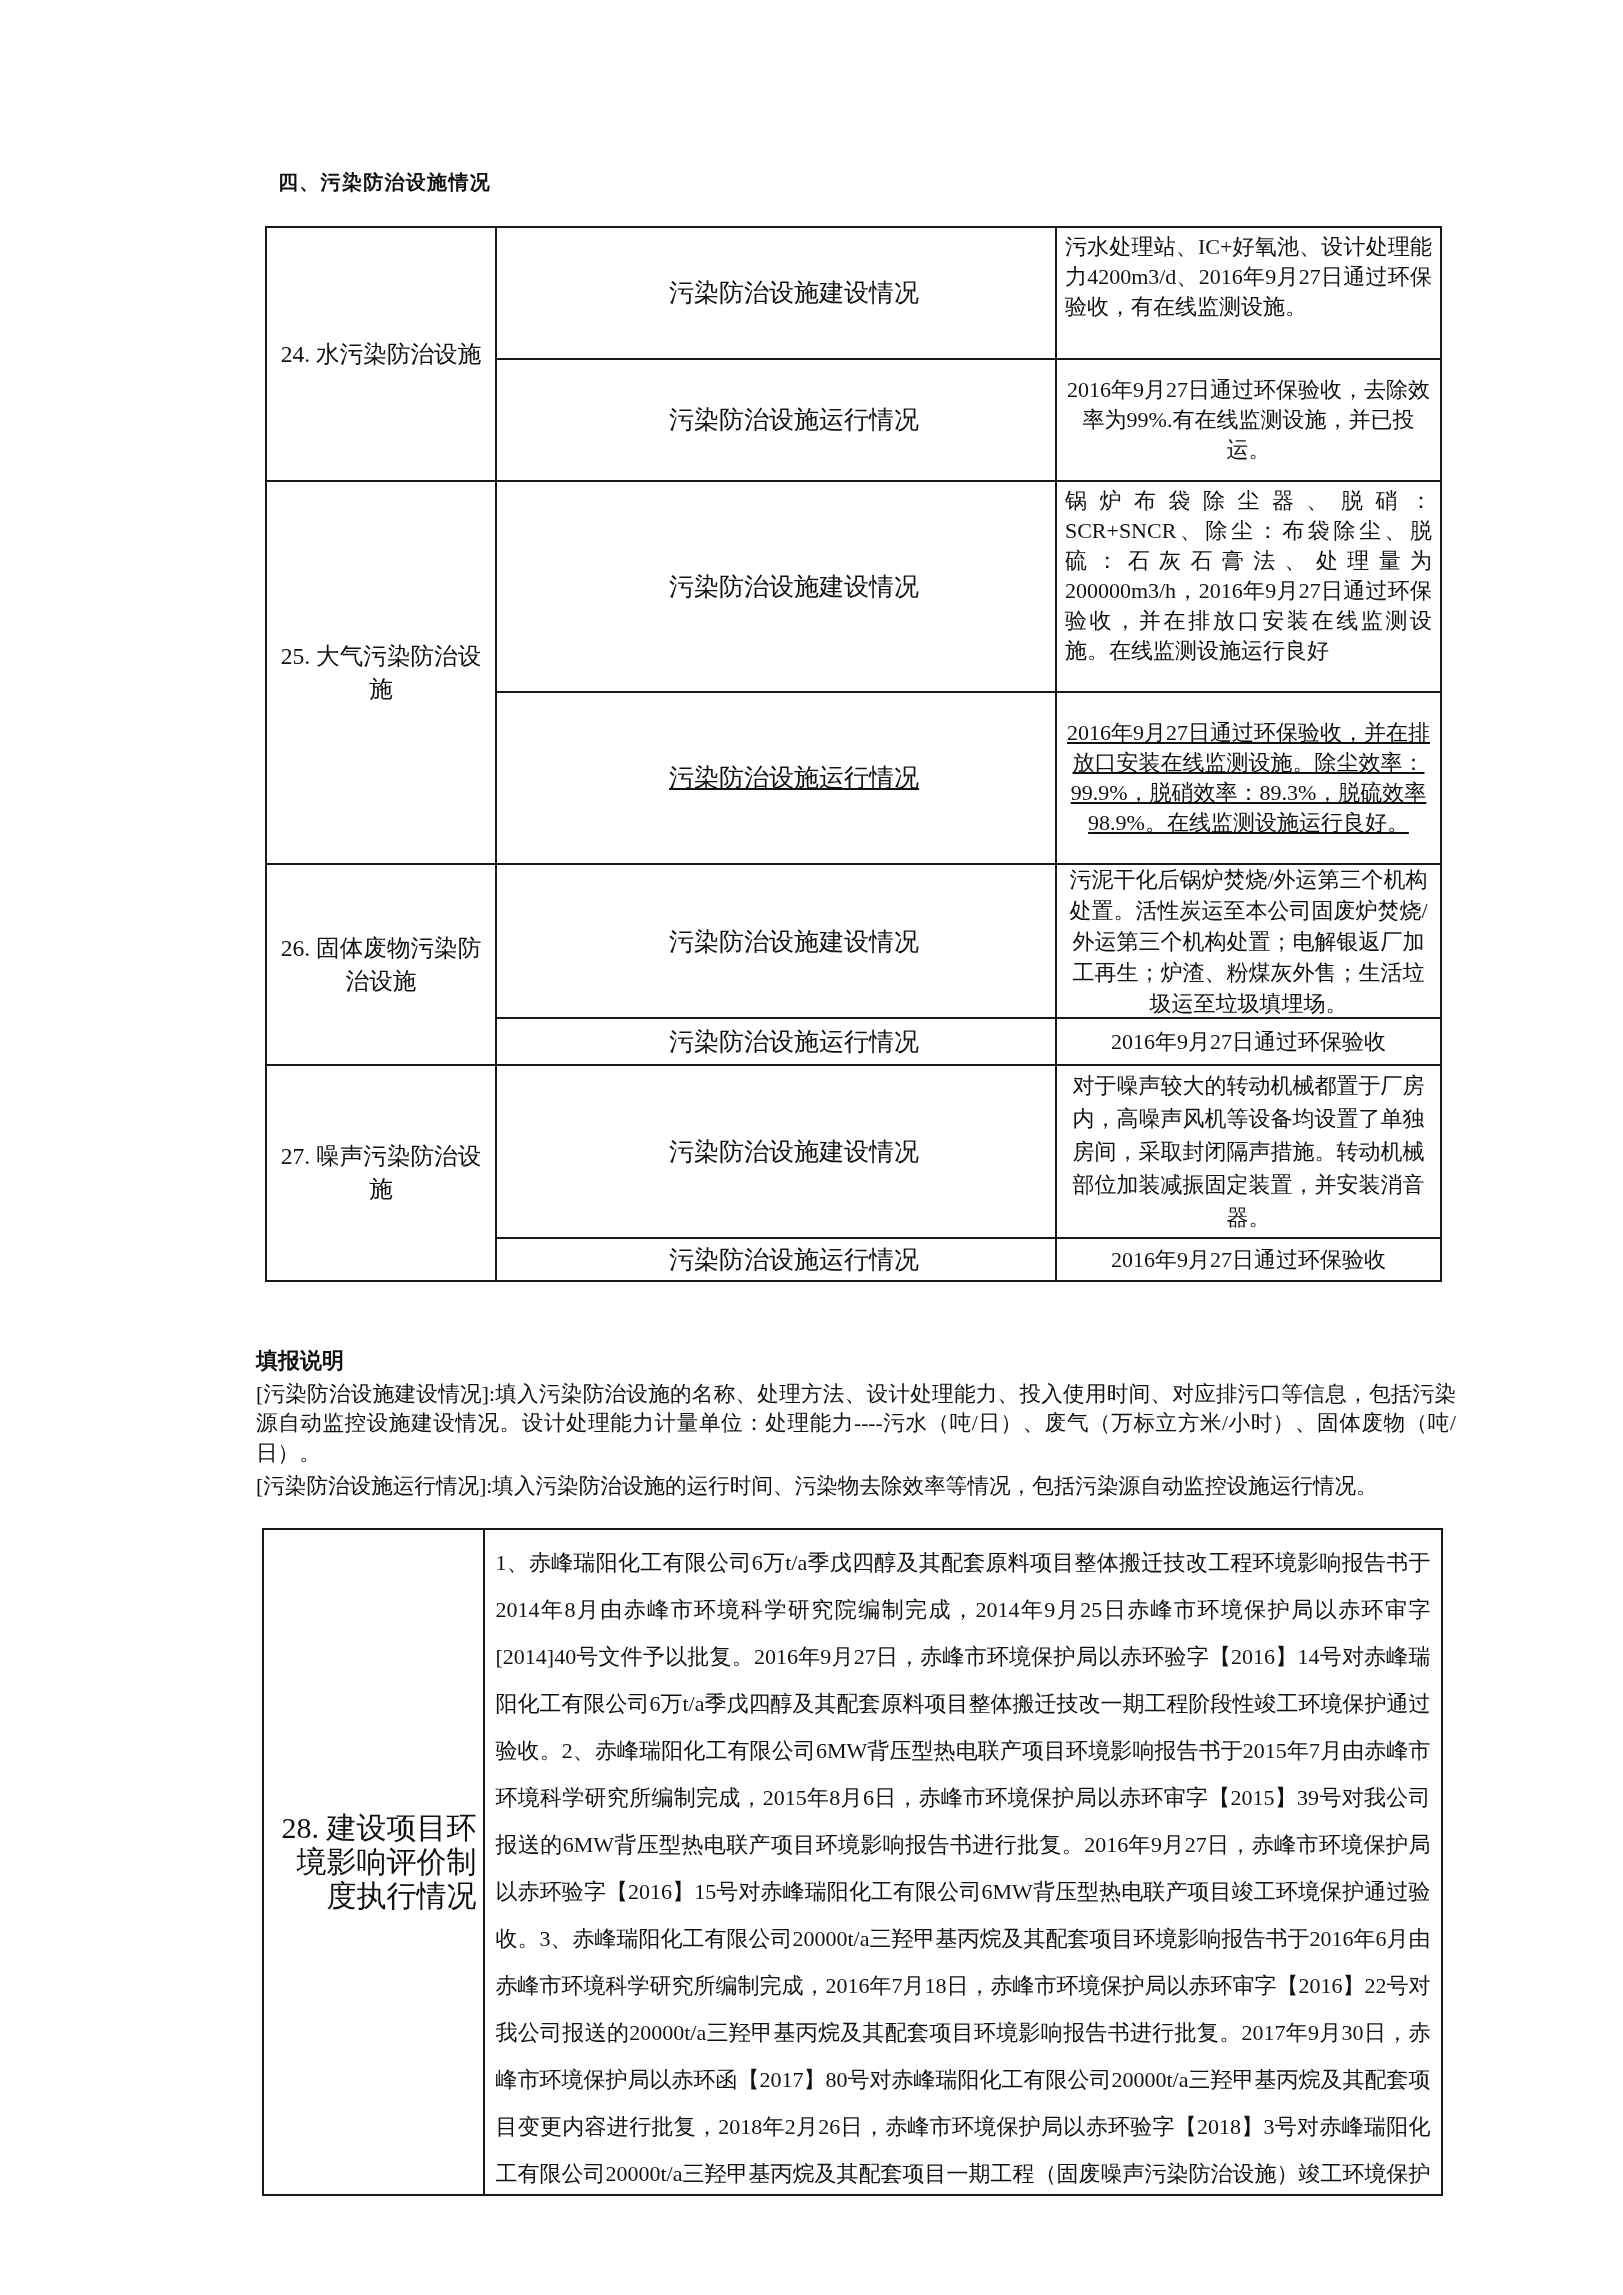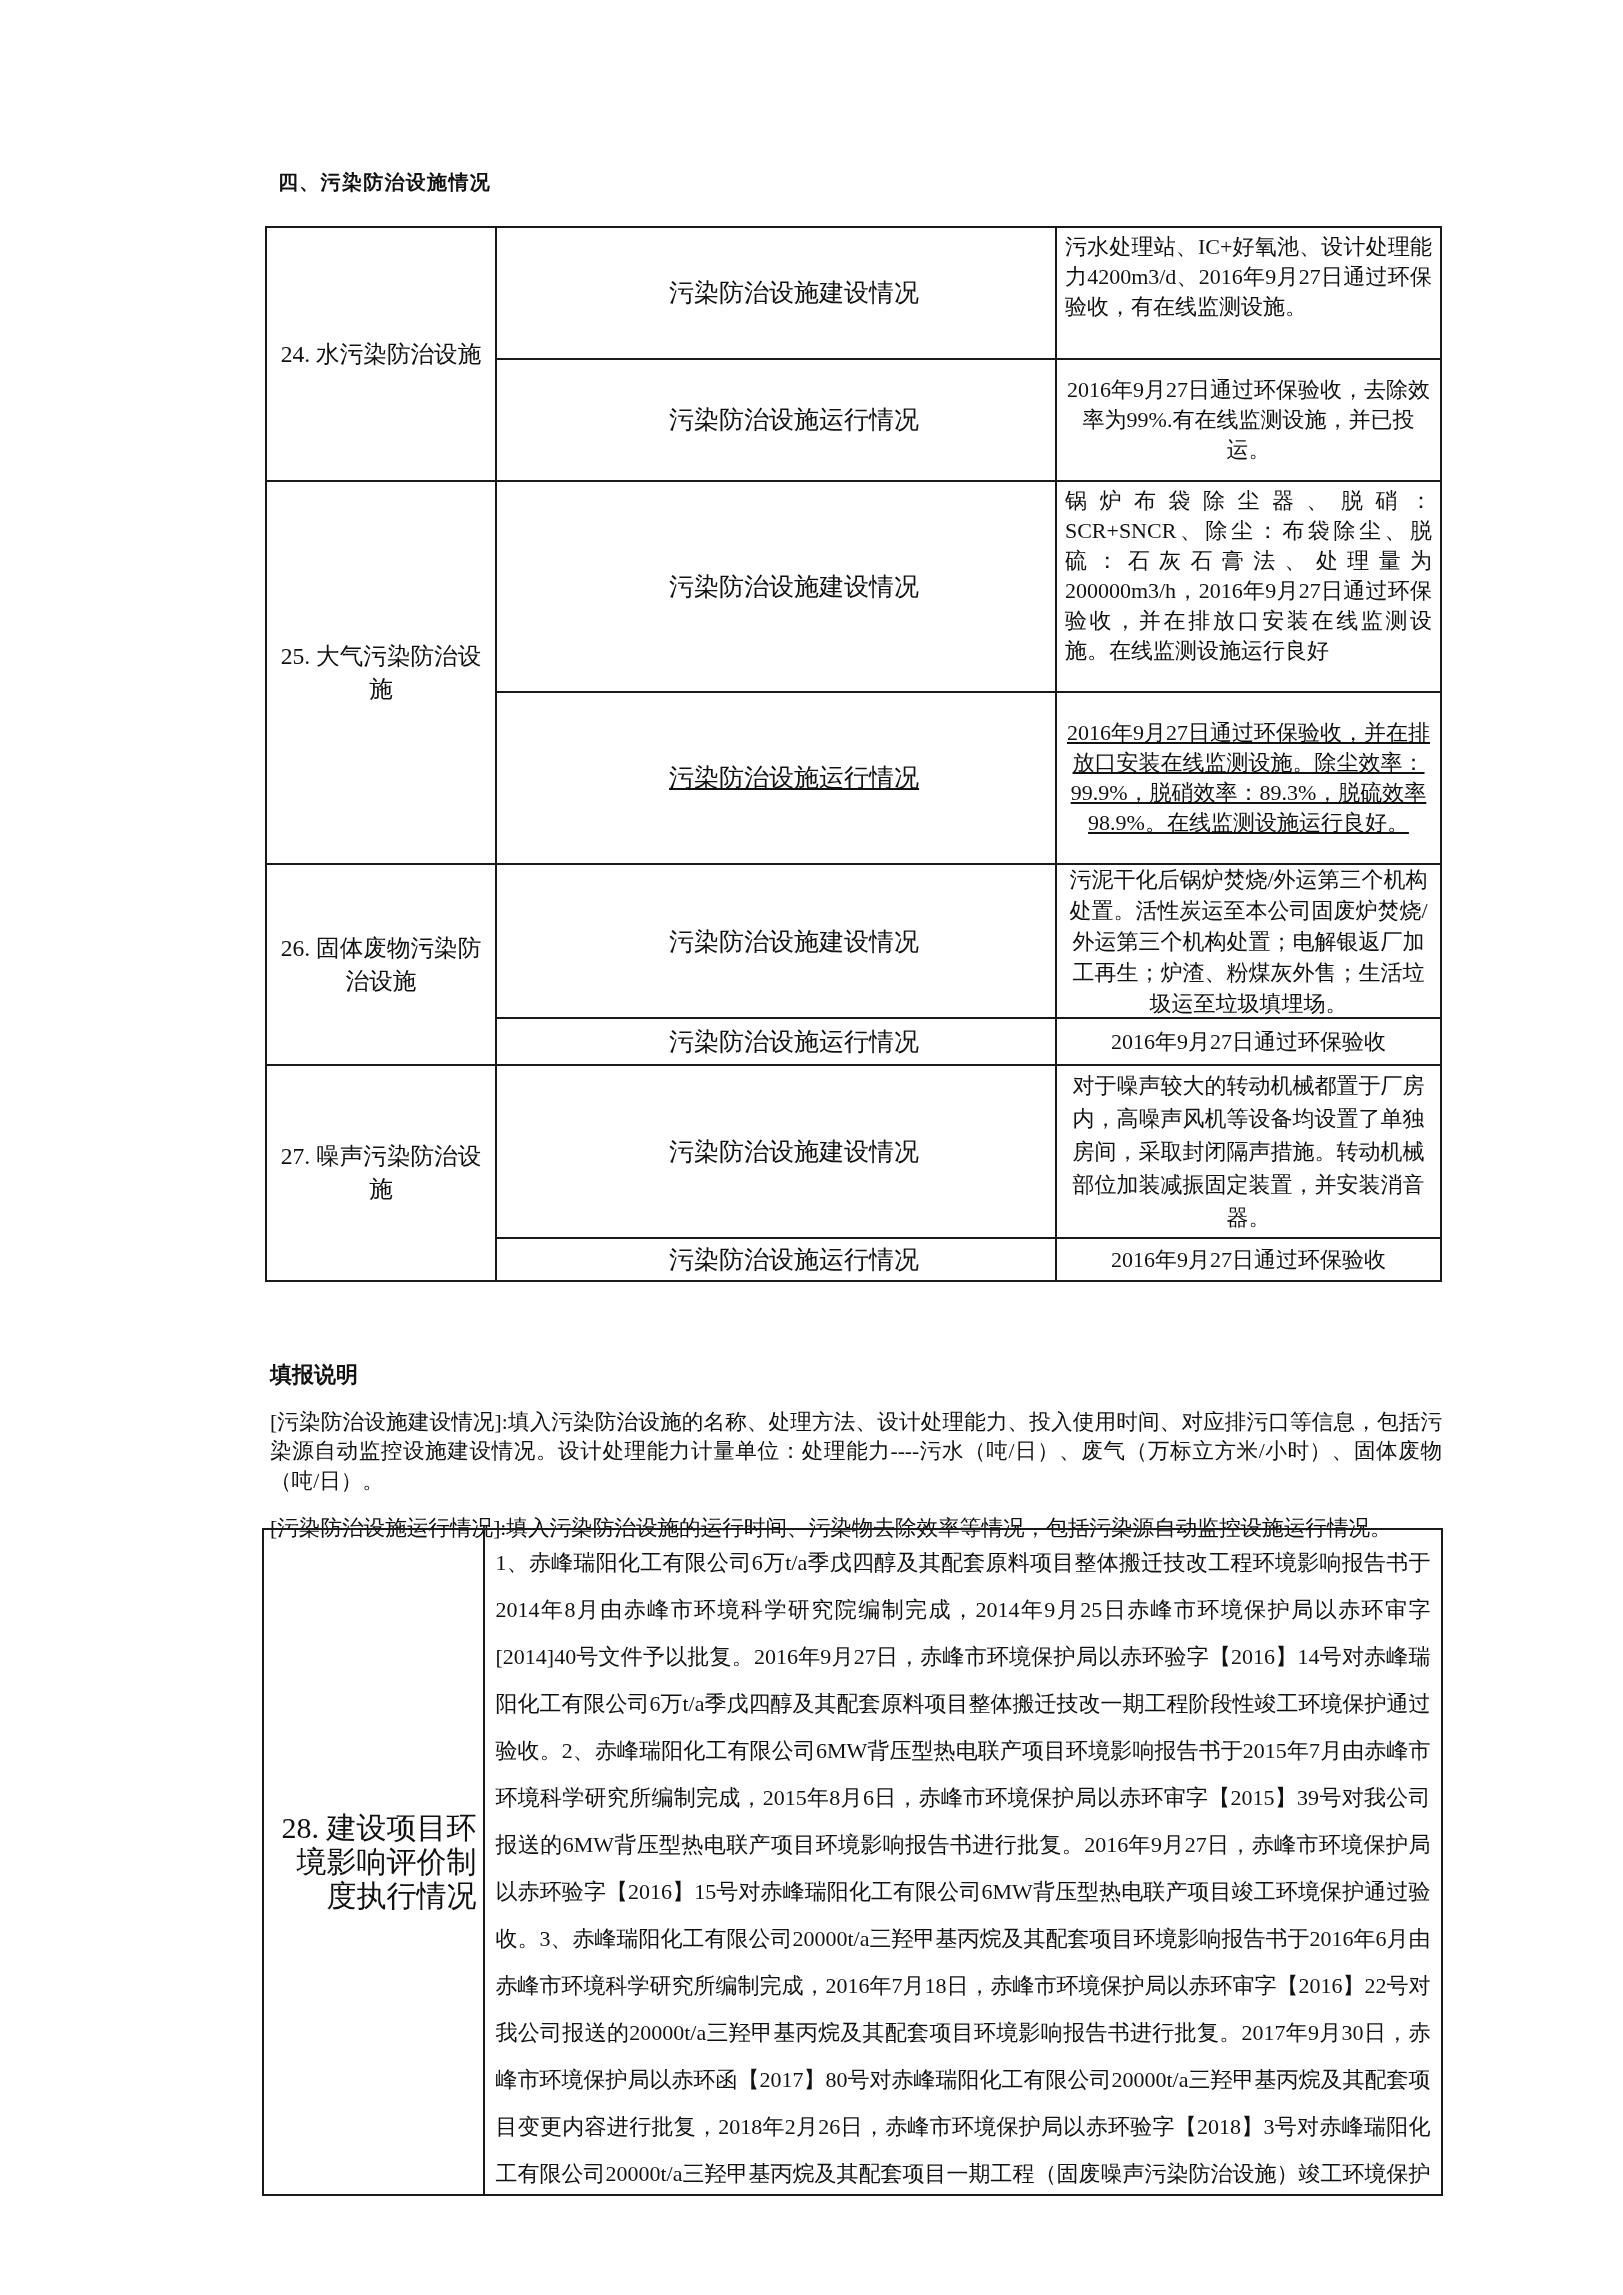--- a/index.html
+++ b/index.html
@@ -45,21 +45,21 @@
   .h-r26c{height:152px;line-height:31px;}
   .h-r26o{height:45px;}
   .h-r27c{height:171px;line-height:33px;}
   .h-r27o{height:41px;}
   
   .notes{
     position:absolute;left:252px;top:1342px;width:1208px;
     font-size:21.6px;line-height:29.5px;
   }
   .notes-heading{font-weight:bold;font-size:22px;margin:0 0 1.3px 0;}
-  .notes p{margin:18px;text-align:justify;text-justify:inter-ideograph;}
+  .notes p{margin:4px;text-align:justify;text-justify:inter-ideograph;}
   
   .eia-label{
     display:flex;align-items:center;justify-content:center;
     text-align:right;font-size:30px;line-height:34px;padding:2.6px 6.5px;
   }
   .eia-content{
     box-sizing:border-box;height:664px;overflow:hidden;
     padding:9.2px 10.5px;font-size:22px;line-height:47px;
     text-align:justify;text-justify:inter-ideograph;
   }

